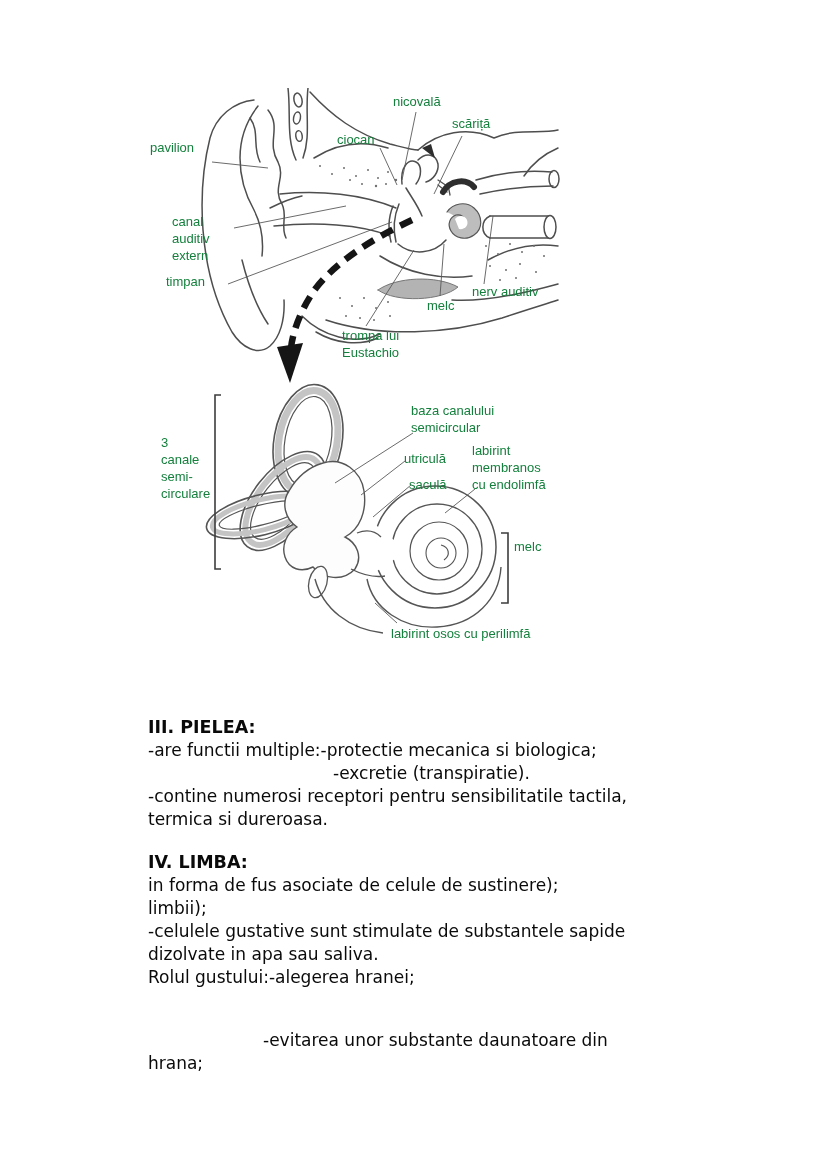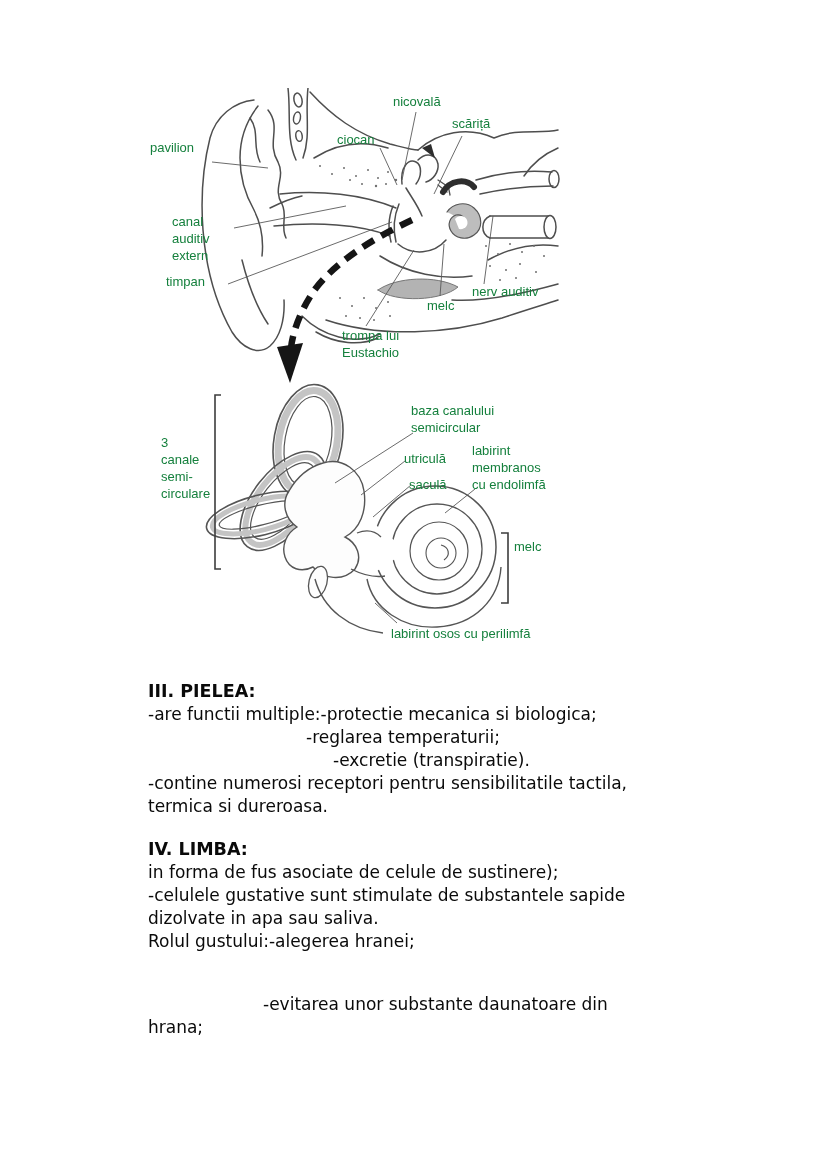--- a/index.html
+++ b/index.html
@@ -2,21 +2,21 @@
 <html><head>
 <meta charset="utf-8">
 <style>
   html,body{margin:0;padding:0;background:#ffffff;}
   .page{position:relative;width:828px;height:1171px;background:#ffffff;overflow:hidden;
         font-family:"DejaVu Sans",sans-serif;color:#0b0b0b;}
   .figure{position:absolute;}
   .figure svg{position:absolute;left:0;top:0;display:block;}
   .fig-label{position:absolute;font-family:"Liberation Sans",sans-serif;font-size:13px;
              line-height:1.3;color:#15803d;white-space:pre-line;}
-  .textblock{position:absolute;left:148px;top:680px;width:610px;
+  .textblock{position:absolute;left:148px;top:716px;width:610px;
              font-size:17px;line-height:23px;color:#0a0a0a;}
   .heading{font-weight:bold;font-size:17.5px;line-height:23px;}
   .tline{white-space:pre;}
   .sec2{margin-top:20px;}
   .ind1{padding-left:158px;}
   .ind2{padding-left:185px;}
   .ind3{padding-left:115px;margin-top:40px;}
 </style>
 </head>
 <body>
@@ -209,28 +209,28 @@
 cu endolimfă</div>
     <div class="fig-label" style="left:264px;top:94px;">saculă</div>
     <div class="fig-label" style="left:369px;top:156px;">melc</div>
     <div class="fig-label" style="left:246px;top:243px;">labirint osos cu perilimfă</div>
   </div>
 
   <div class="textblock">
     <div>
       <div class="heading">III. PIELEA:</div>
       <div class="tline">-are functii multiple:-protectie mecanica si biologica;</div>
-      <div class="tline ind1">-reglarea temperaturii;</div>
       <div class="tline ind2">-excretie (transpiratie).</div>
       <div class="tline">-contine numerosi receptori pentru sensibilitatile tactila,</div>
       <div class="tline">termica si dureroasa.</div>
     </div>
     <div class="sec2">
       <div class="heading">IV. LIMBA:</div>
       <div class="tline">in forma de fus asociate de celule de sustinere);</div>
+      <div class="tline">limbii);</div>
       <div class="tline">-celulele gustative sunt stimulate de substantele sapide</div>
       <div class="tline">dizolvate in apa sau saliva.</div>
       <div class="tline">Rolul gustului:-alegerea hranei;</div>
       <div class="tline ind3">-evitarea unor substante daunatoare din</div>
       <div class="tline">hrana;</div>
     </div>
   </div>
 
 </div>
 

